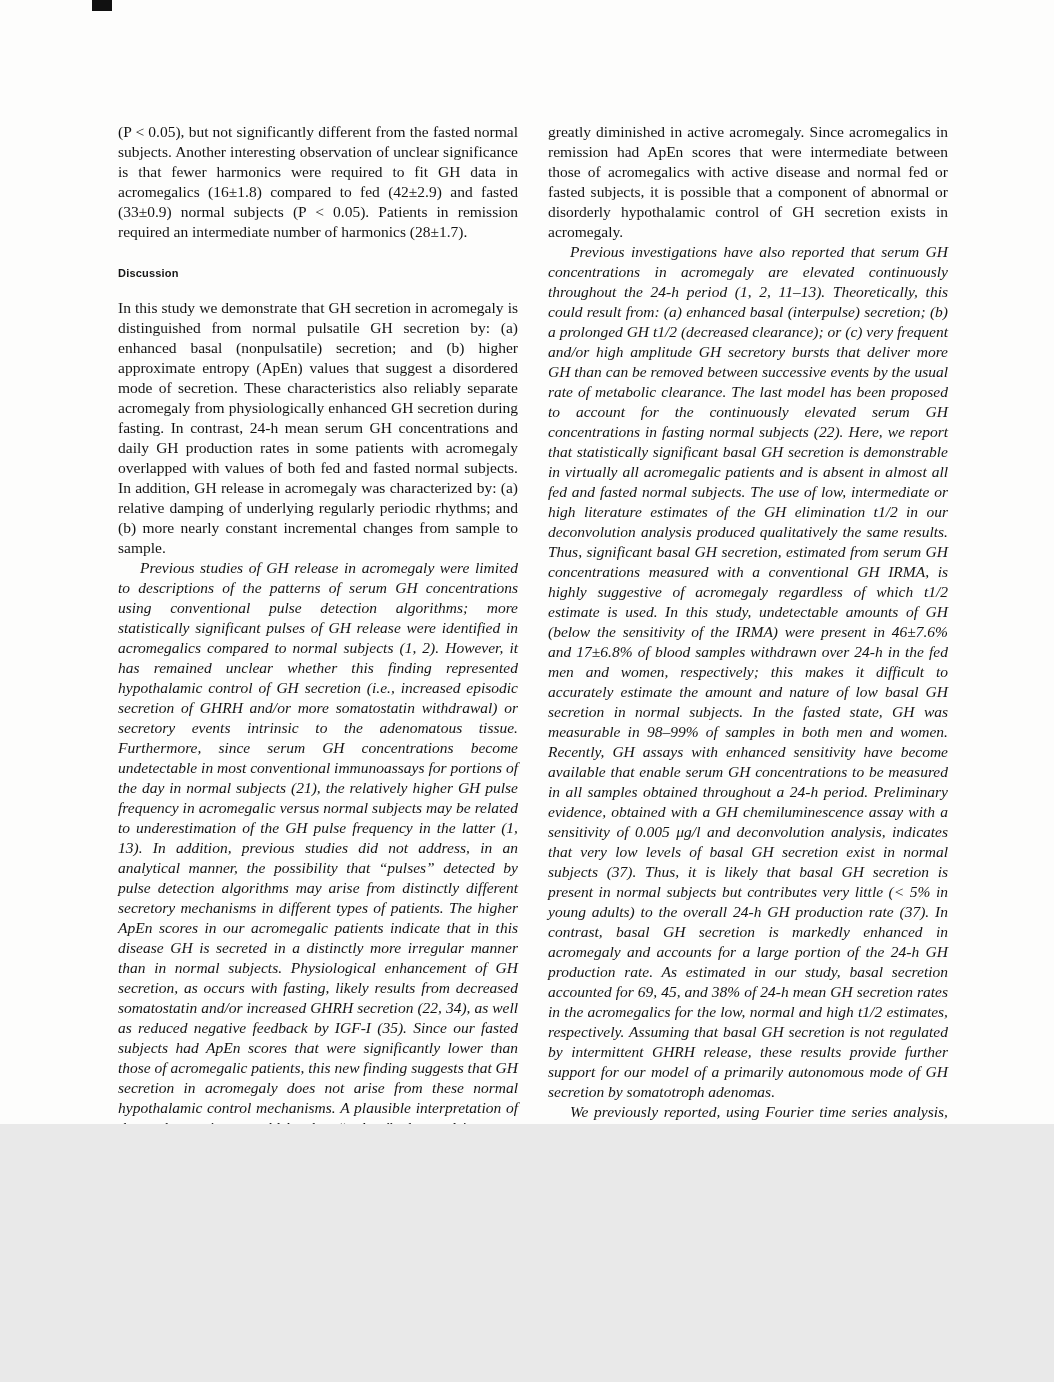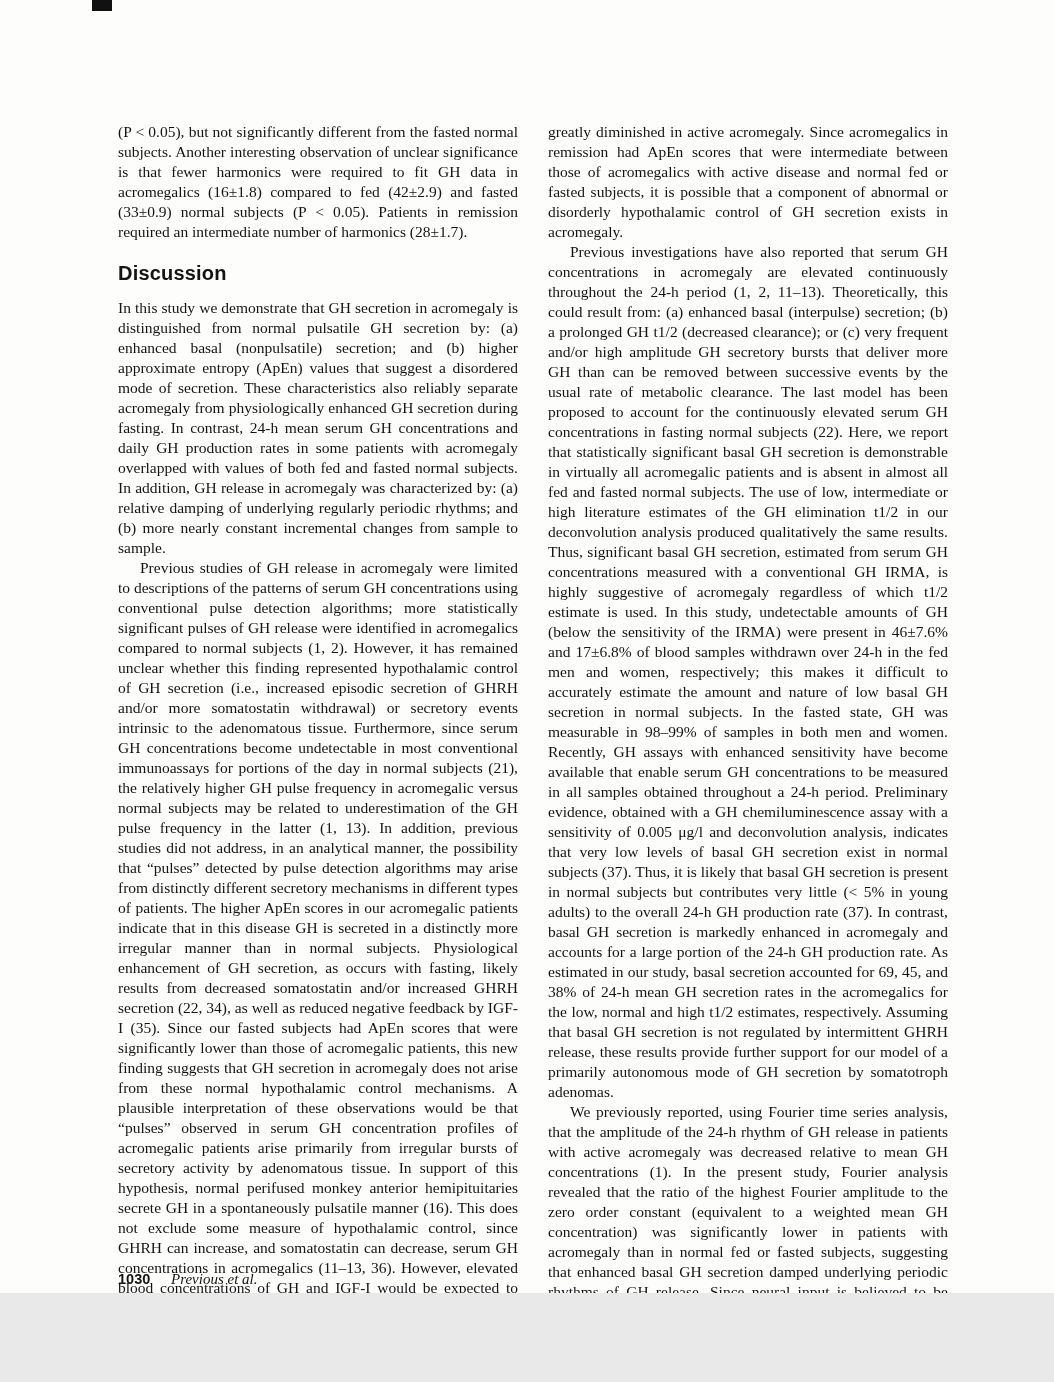--- a/index.html
+++ b/index.html
@@ -1,19 +1,19 @@
 <!DOCTYPE html>
 <html lang="en"><head>
 <meta charset="utf-8">
 <style>
   html, body { margin: 0; padding: 0; background: #e9e9e9; }
   .page {
     position: relative;
     width: 1054px;
-    height: 1293px;
+    height: 1124px;
     background: #fdfdfc;
     font-family: "Liberation Serif", "DejaVu Serif", serif;
     color: #141414;
     overflow: hidden;
   }
   .scan-artifact {
     position: absolute;
     top: 0;
     left: 92px;
     width: 20px;
@@ -30,24 +30,24 @@
   }
   .col {
     width: 400px;
     font-size: 15.5px;
     line-height: 20px;
     text-align: justify;
     hyphens: auto;
     -webkit-hyphens: auto;
   }
   .col p { margin: 0; }
-  .col p.indent { text-indent: 22px; }
+  .col p.indent { text-indent: 22px; font-style: italic; }
   h2.section {
     font-family: "Liberation Sans", "DejaVu Sans", sans-serif;
-    font-size: 20px;
+    font-size: 11px;
     font-weight: bold;
     text-align: left;
     margin: 21px 0 15px 0;
     letter-spacing: 0.2px;
   }
   .footer {
     position: absolute;
     top: 1269px;
     left: 118px;
     font-size: 15px;

